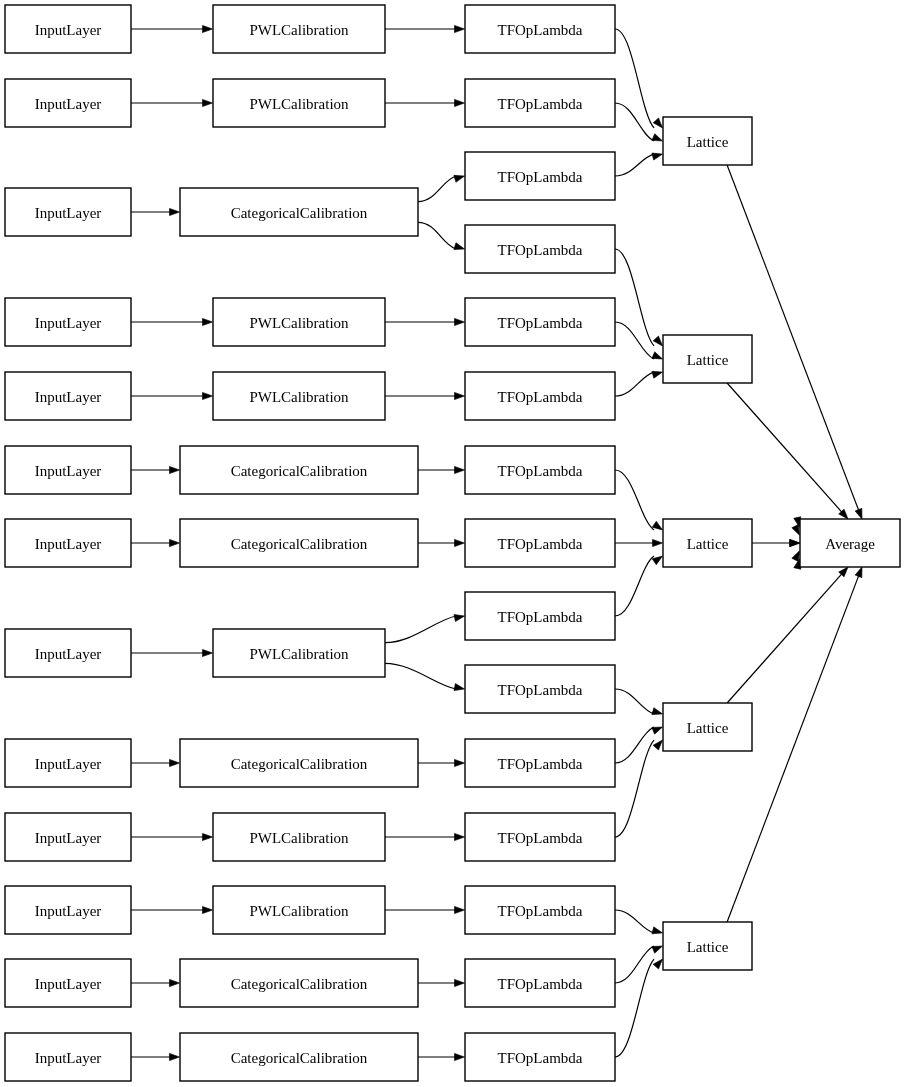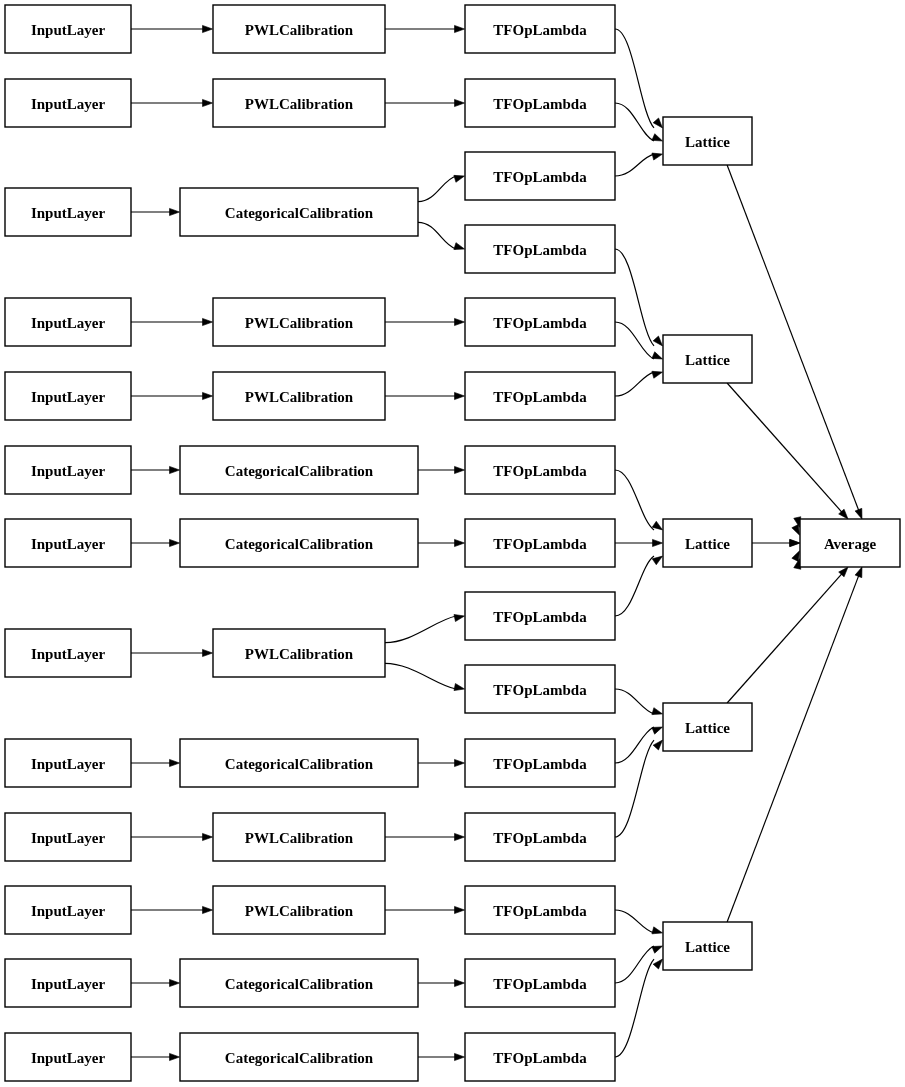--- a/index.html
+++ b/index.html
@@ -6,21 +6,20 @@
     margin: 0;
     padding: 0;
     background: #ffffff;
   }
   #diagram-root {
     width: 720px;
     height: 1087px;
     position: relative;
     background: #ffffff;
     font-family: "Liberation Serif", "DejaVu Serif", serif;
-    font-weight: bold;
   }
   svg#graph {
     display: block;
     width: 905px;
     height: 1087px;
   }
   .node-box {
     fill: #ffffff;
     stroke: #000000;
     stroke-width: 1.4;

